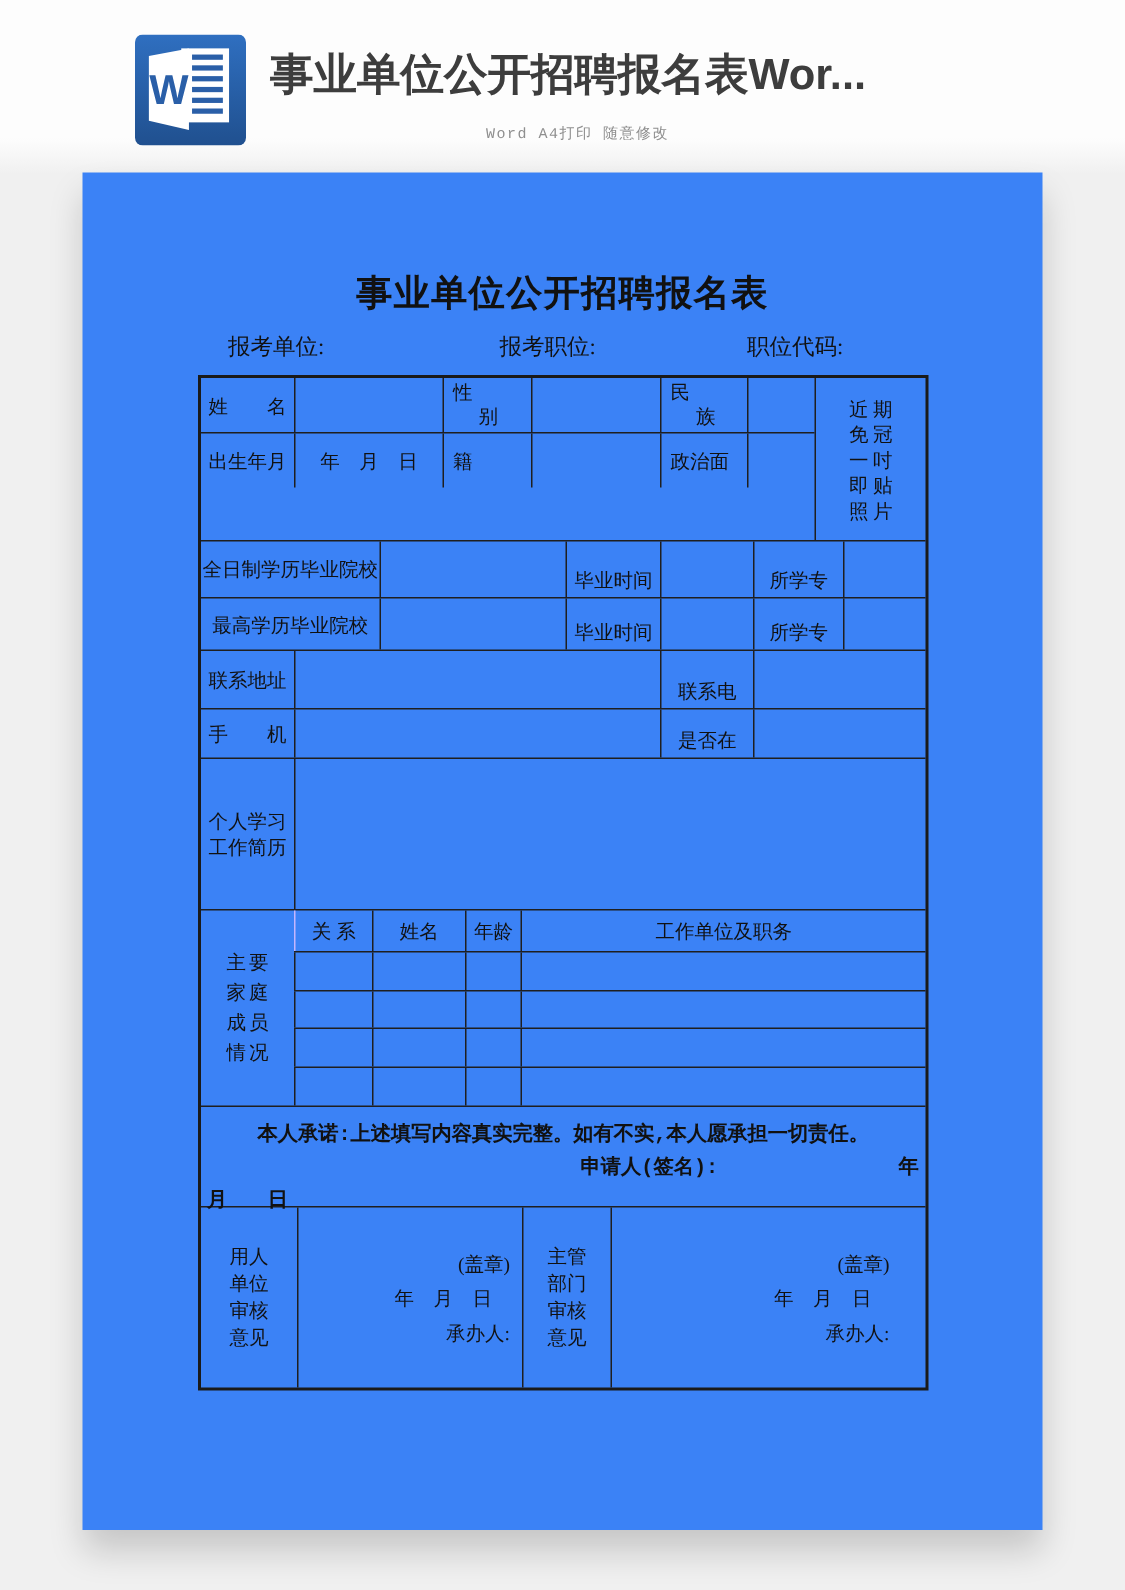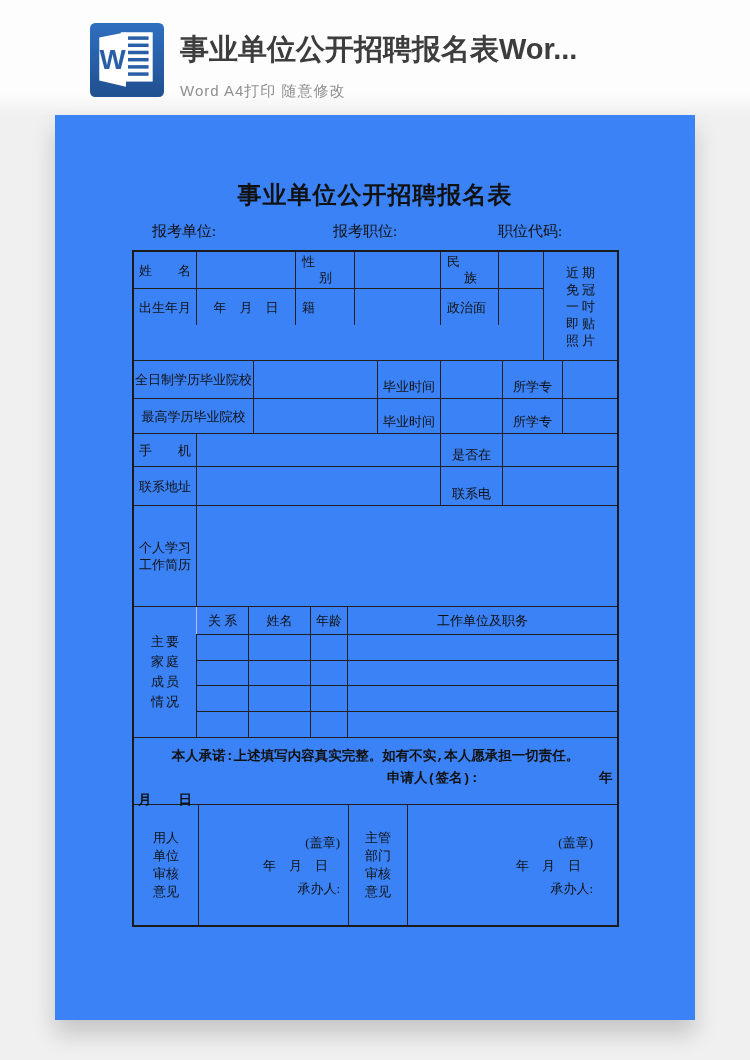--- a/index.html
+++ b/index.html
@@ -14,23 +14,23 @@
     position:absolute;left:0;top:0;width:750px;height:116px;
     background:linear-gradient(#fdfdfd 0 92px,#f0f0f0 116px);
   }
   .word-icon{position:absolute;left:90px;top:23px;width:74px;height:74px;}
   .header-title{
     position:absolute;left:180px;top:30px;width:540px;
     font-family:"Liberation Sans","DejaVu Sans",sans-serif;
     font-size:29px;font-weight:600;color:#3d3d3d;white-space:nowrap;
   }
   .header-subtitle{
-    position:absolute;left:180px;top:82px;width:410px;text-align:left;
-    font-family:Liberation Sans, sans-serif;
-    font-size:15px;color:#8f8f8f;letter-spacing:1px;
+    position:absolute;left:180px;top:82px;width:410px;text-align:center;
+    font-family:Liberation Mono, monospace;
+    font-size:10px;color:#8f8f8f;letter-spacing:1px;
   }
   
   .page{
     position:absolute;left:55px;top:115px;width:640px;height:905px;
     background:#3b82f6;
     box-shadow:0 14px 22px rgba(0,0,0,0.18);
   }
   .doc-title{
     position:absolute;left:0;top:64px;width:100%;text-align:center;
     font-size:24px;font-weight:bold;letter-spacing:1px;
@@ -160,31 +160,31 @@
 
     <div class="band" style="height:35px">
       <div class="c first" style="width:119px">最高学历毕业院校</div>
       <div class="c" style="width:124px"></div>
       <div class="c bot" style="width:63px">毕业时间</div>
       <div class="c" style="width:62px"></div>
       <div class="c bot" style="width:60px">所学专</div>
       <div class="c" style="width:55px"></div>
     </div>
 
+    <div class="band" style="height:39px">
+      <div class="c first" style="width:62px">联系地址</div>
+      <div class="c" style="width:244px"></div>
+      <div class="c bot" style="width:62px">联系电</div>
+      <div class="c" style="width:115px"></div>
+    </div>
+
     <div class="band" style="height:33px">
       <div class="c first" style="width:62px">手　　机</div>
       <div class="c" style="width:244px"></div>
       <div class="c bot" style="width:62px">是否在</div>
-      <div class="c" style="width:115px"></div>
-    </div>
-
-    <div class="band" style="height:39px">
-      <div class="c first" style="width:62px">联系地址</div>
-      <div class="c" style="width:244px"></div>
-      <div class="c bot" style="width:62px">联系电</div>
       <div class="c" style="width:115px"></div>
     </div>
 
     <div class="band" style="height:101px">
       <div class="c first stack" style="width:62px">
         <div>个人学习</div>
         <div>工作简历</div>
       </div>
       <div class="c" style="width:421px"></div>
     </div>

